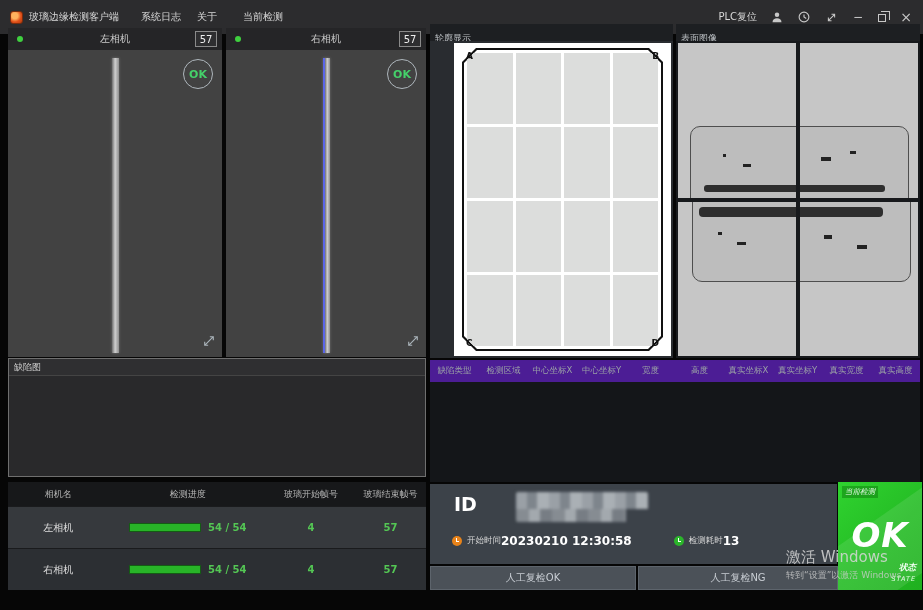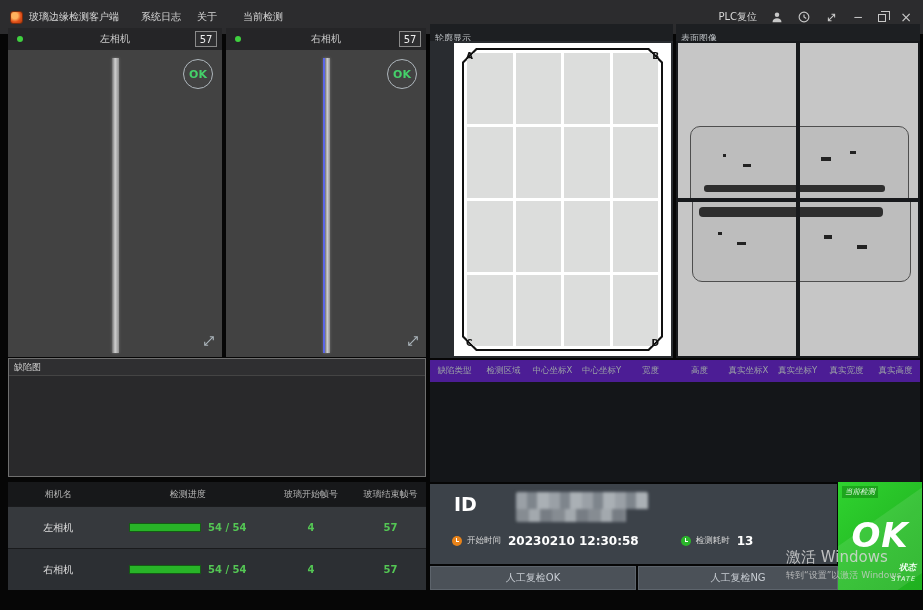--- a/index.html
+++ b/index.html
@@ -113,21 +113,21 @@
   .id-censor .c1 { width:132px; height:17px;
     background:repeating-linear-gradient(90deg,#9aa0a6 0 11px,#7e858c 11px 21px,#aab0b5 21px 33px); }
   .id-censor .c2 { width:110px; height:13px;
     background:repeating-linear-gradient(90deg,#868c92 0 13px,#a3a9ae 13px 24px,#777d84 24px 36px); }
   .time-row { position:absolute; left:22px; top:50px; display:flex; align-items:center; }
   .clock-dot { width:10px; height:10px; border-radius:50%; position:relative; margin-right:5px; }
   .clock-dot::after { content:""; position:absolute; left:4px; top:2px; width:1px; height:4px; background:#fff; }
   .clock-dot::before { content:""; position:absolute; left:4px; top:5px; width:3px; height:1px; background:#fff; }
   .clock-orange { background:#e8831a; }
   .clock-green  { background:#2bb52b; }
-  .time-label { color:#d8d8d8; font-size:8.5px; margin-right:7px; }
+  .time-label { color:#d8d8d8; font-size:8.5px; }
   .time-value { color:#fff; font-size:12px; font-weight:bold; }
   .grp2 { margin-left:42px; display:flex; align-items:center; }
 
   
   .recheck-btn { position:absolute; top:566px; height:24px; background:#4b5158; border:1px solid #5d646c;
     color:#c9ced4; font-size:10px; display:flex; align-items:center; justify-content:center; }
   .btn-ok { left:430px; width:206px; }
   .btn-ng { left:638px; width:200px; }
 
   

